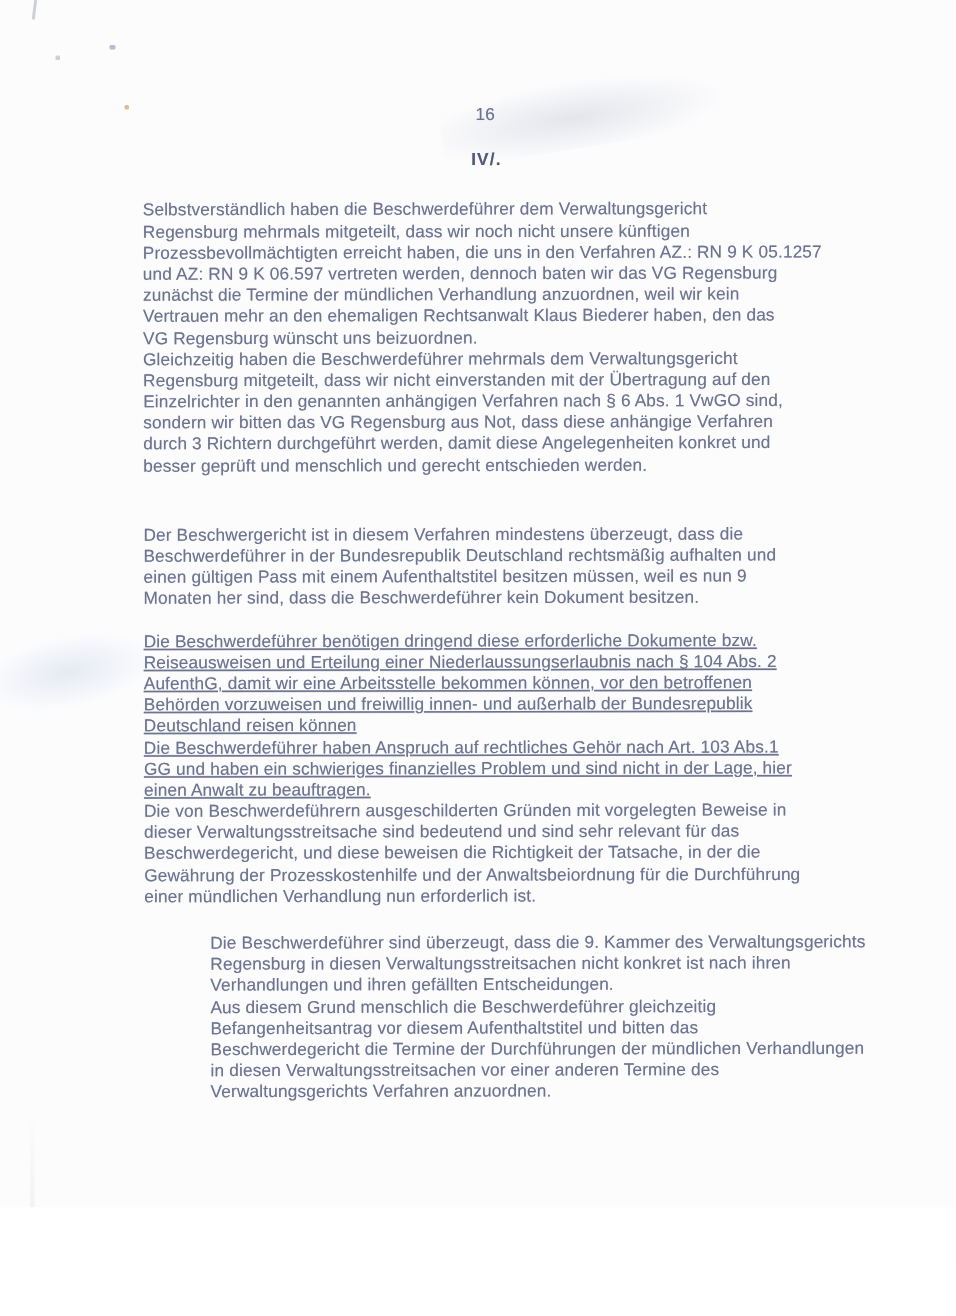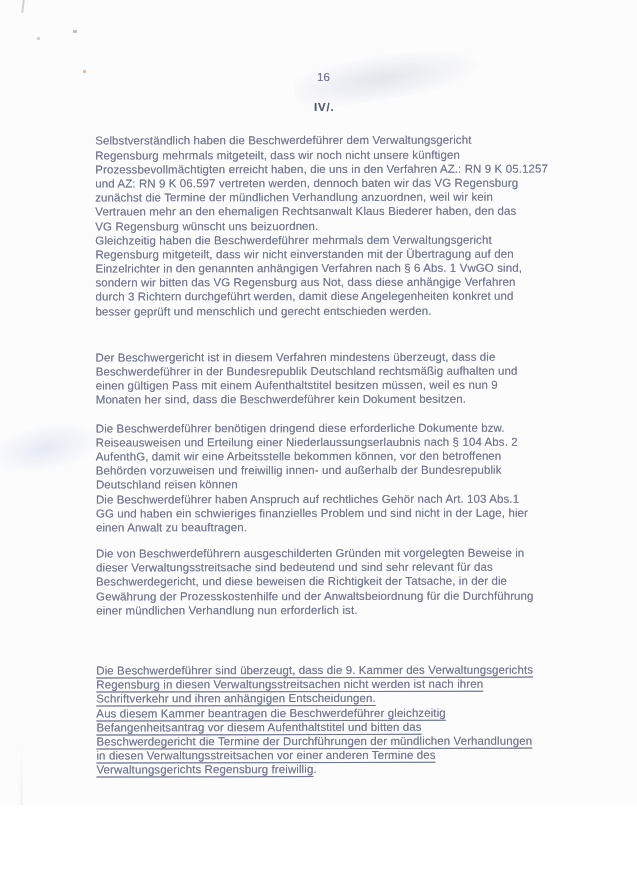--- a/index.html
+++ b/index.html
@@ -56,27 +56,27 @@
   .section-heading{
     text-indent:219px;
     font-weight:bold;
     color:#525a7c;
     letter-spacing:0.8px;
     margin:0 0 19px 0;
   }
   .paragraph{margin:0;}
   #paragraphs > .paragraph:nth-of-type(1){margin-bottom:11px;}
   #paragraphs > .paragraph:nth-of-type(2){margin-bottom:14px;margin-top:32px;}
-  #paragraphs > .paragraph:nth-of-type(3){margin-bottom:12px;}
-  #paragraphs > .paragraph:nth-of-type(4){margin-bottom:46px;}
+  #paragraphs > .paragraph:nth-of-type(3){margin-bottom:0;text-decoration:underline;}
+  #paragraphs > .paragraph:nth-of-type(4){margin-bottom:17px;}
   .line{white-space:nowrap;height:14.2px;}
   .paragraph.underlined .u{
-    text-decoration:underline;
     text-underline-offset:3px;
     text-decoration-thickness:1px;
+    margin-left:44px;
   }
 </style>
 </head>
 <body>
 
 <div class="page" style="background: rgb(252, 252, 253);">
   <div class="smudge-top"></div>
   <div class="smudge-left"></div>
   <div class="corner-mark"></div>
   <div class="speck speck-1"></div>
@@ -121,23 +121,23 @@
         </div>
         <div class="paragraph">
           <div class="line">Die von Beschwerdeführern ausgeschilderten Gründen mit vorgelegten Beweise in</div>
           <div class="line">dieser Verwaltungsstreitsache sind bedeutend und sind sehr relevant für das</div>
           <div class="line">Beschwerdegericht, und diese beweisen die Richtigkeit der Tatsache, in der die</div>
           <div class="line">Gewährung der Prozesskostenhilfe und der Anwaltsbeiordnung für die Durchführung</div>
           <div class="line">einer mündlichen Verhandlung nun erforderlich ist.</div>
         </div>
         <div class="paragraph underlined">
           <div class="line"><span class="u">Die Beschwerdeführer sind überzeugt, dass die 9. Kammer des Verwaltungsgerichts</span></div>
-          <div class="line"><span class="u">Regensburg in diesen Verwaltungsstreitsachen nicht werden ist nach ihren</span></div>
-          <div class="line"><span class="u">Schriftverkehr und ihren anhängigen Entscheidungen.</span></div>
-          <div class="line"><span class="u">Aus diesem Kammer beantragen die Beschwerdeführer gleichzeitig</span></div>
+          <div class="line"><span class="u">Regensburg in diesen Verwaltungsstreitsachen nicht konkret ist nach ihren</span></div>
+          <div class="line"><span class="u">Verhandlungen und ihren gefällten Entscheidungen.</span></div>
+          <div class="line"><span class="u">Aus diesem Grund menschlich die Beschwerdeführer gleichzeitig</span></div>
           <div class="line"><span class="u">Befangenheitsantrag vor diesem Aufenthaltstitel und bitten das</span></div>
           <div class="line"><span class="u">Beschwerdegericht die Termine der Durchführungen der mündlichen Verhandlungen</span></div>
           <div class="line"><span class="u">in diesen Verwaltungsstreitsachen vor einer anderen Termine des</span></div>
-          <div class="line"><span class="u">Verwaltungsgerichts Regensburg freiwillig</span><span>.</span></div>
+          <div class="line"><span class="u">Verwaltungsgerichts Verfahren anzuordnen</span><span>.</span></div>
         </div>
       </div>
   </div>
 </div>
 
 </body></html>

